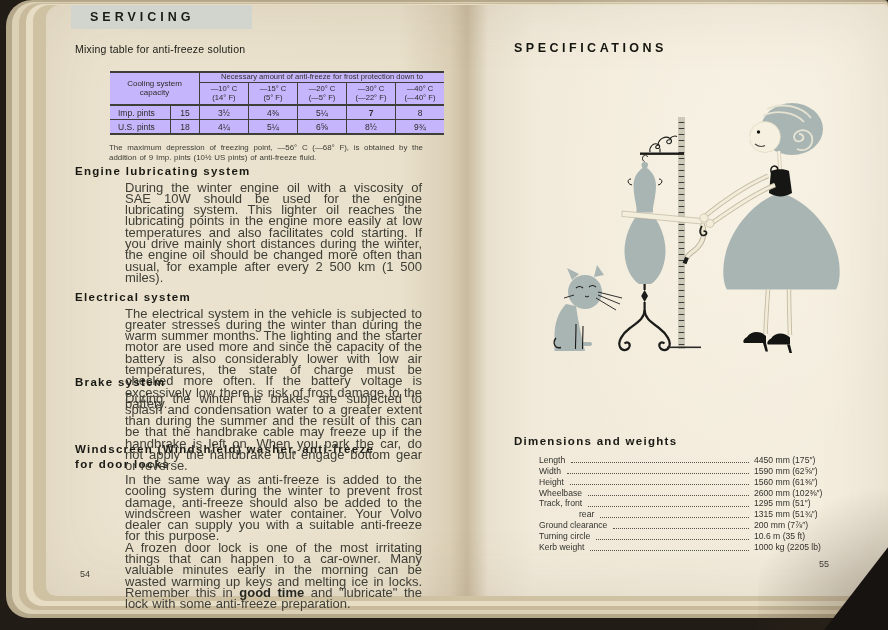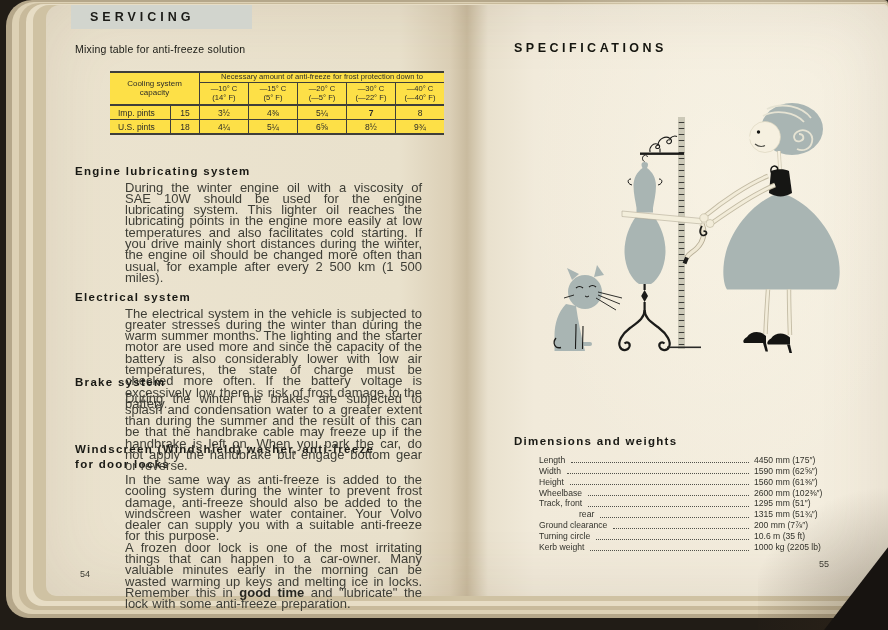--- a/index.html
+++ b/index.html
@@ -24,21 +24,21 @@
   .curl{position:absolute;right:0;bottom:0;width:68px;height:88px;background:#171310;
     clip-path:polygon(100% 6%,100% 100%,6% 100%);}
 
   .content{position:absolute;inset:0;}
 
   
   .banner{position:absolute;left:71px;top:5px;width:181px;height:24px;background:#d2d5ce;}
   .banner span{display:block;padding:5px 0 0 19px;font-size:12.5px;font-weight:bold;letter-spacing:4px;color:#1b1b17;}
   .mix-title{position:absolute;left:75px;top:43px;font-size:10.5px;font-weight:normal;letter-spacing:.2px;color:#191914;}
 
-  .afz-table{position:absolute;left:110px;top:71px;border-collapse:collapse;background:#fde047;color:#2d2d28;
+  .afz-table{position:absolute;left:110px;top:71px;border-collapse:collapse;background:#c4b5fd;color:#2d2d28;
     border-top:2px solid #3f3f3a;border-bottom:2px solid #3f3f3a;}
   .afz-table th,.afz-table td{border:1px solid #3f3f3a;font-weight:normal;text-align:center;padding:0 2px;}
   .afz-table tr > *:first-child{border-left:none;}
   .afz-table tr > *:last-child{border-right:none;}
   .afz-table thead{border-bottom:2px solid #3f3f3a;}
   .afz-table th{font-size:7.6px;line-height:8.8px;}
   .afz-table .cap-th{width:74px;font-size:8px;}
   .afz-table .temp-th{width:46px;padding:2px 1px;}
   .afz-table td{font-size:8.5px;height:13px;}
   .afz-table td.row-label{text-align:left;padding-left:8px;width:50px;}
@@ -125,20 +125,21 @@
           <td class="cap-val">18</td>
           <td>4¼</td>
           <td>5¼</td>
           <td>6⅝</td>
           <td>8½</td>
           <td>9¾</td>
         </tr>
       </tbody>
     </table>
 
+    <div class="tbl-caption">The maximum depression of freezing point, —56° C (—68° F), is obtained by the addition of 9 Imp. pints (10½ US pints) of anti-freeze fluid.</div>
 
     <div class="sec sec1">
       <h3>Engine lubricating system</h3>
       <p>During the winter engine oil with a viscosity of SAE 10W should be used for the engine lubricating system. This lighter oil reaches the lubricating points in the engine more easily at low temperatures and also facilitates cold starting. If you drive mainly short distances during the winter, the engine oil should be changed more often than usual, for example after every 2 500 km (1 500 miles).</p>
     </div>
 
     <div class="sec sec2">
       <h3>Electrical system</h3>
       <p>The electrical system in the vehicle is subjected to greater stresses during the winter than during the warm summer months. The lighting and the starter motor are used more and since the capacity of the battery is also considerably lower with low air temperatures, the state of charge must be checked more often. If the battery voltage is excessively low there is risk of frost damage to the battery.</p>
     </div>

